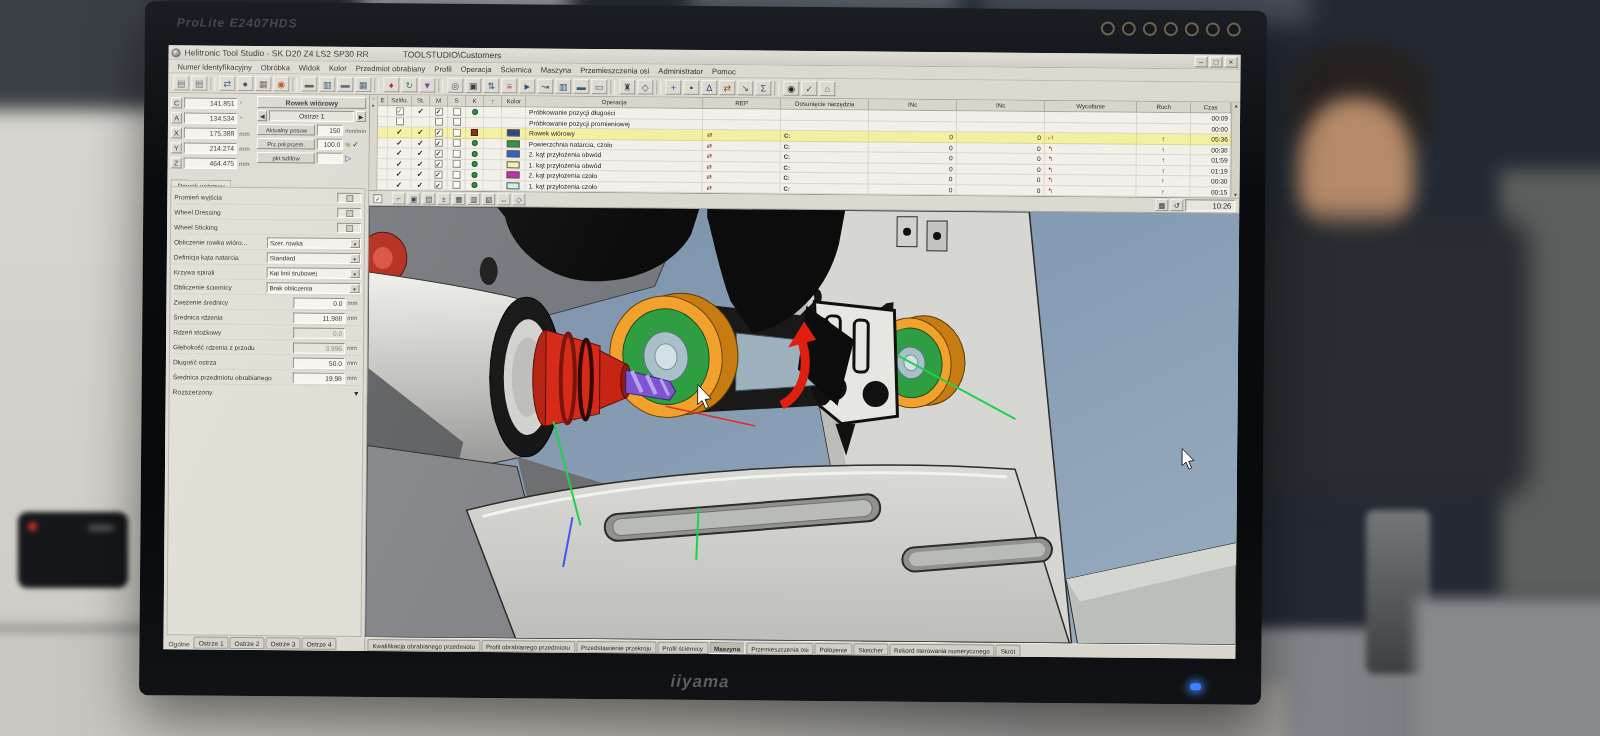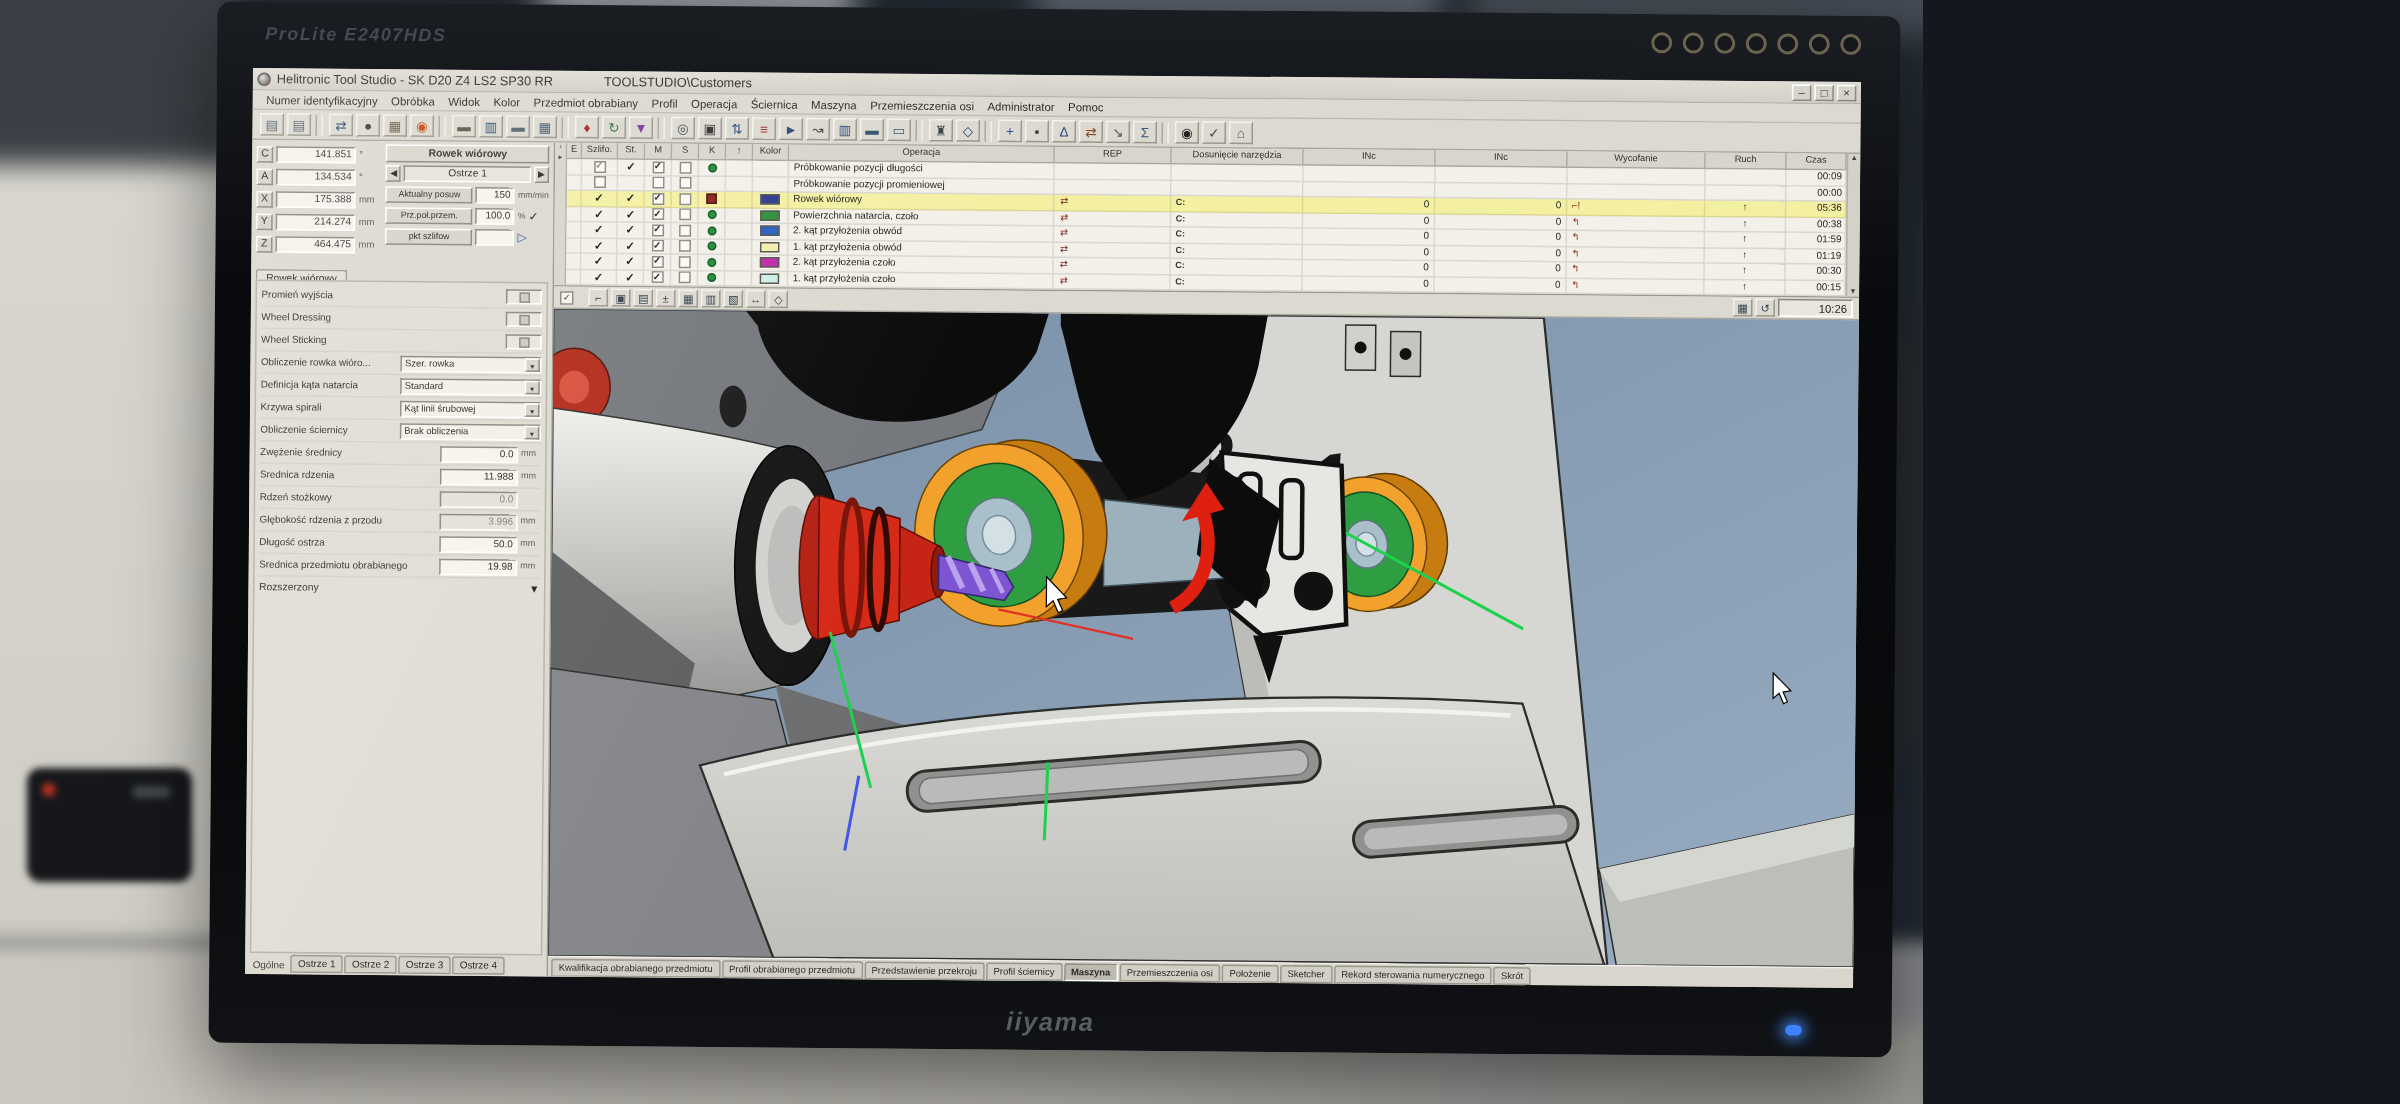--- a/index.html
+++ b/index.html
@@ -1,17 +1,17 @@
 <!DOCTYPE html>
 <html><head>
 <meta charset="utf-8">
 <style>
   html,body{margin:0;padding:0;background:#14181e;}
   *{box-sizing:border-box;font-family:"Liberation Sans",sans-serif;}
-  .scene{position:relative;width:1282px;height:736px;overflow:hidden;background:#232a33;}
+  .scene{position:relative;width:1600px;height:736px;overflow:hidden;background:#232a33;}
   .blob{position:absolute;}
   
   .b-wall{left:-50px;top:50px;width:230px;height:580px;background:linear-gradient(180deg,#d9d7d0,#cfcdc5);filter:blur(7px);}
   .b-doorway{left:-30px;top:-30px;width:190px;height:140px;background:#3b4046;filter:blur(9px);}
   .b-ceil1{left:360px;top:-28px;width:210px;height:52px;background:#8e939a;filter:blur(11px);}
   .b-ceil2{left:690px;top:-24px;width:270px;height:44px;background:#5a616a;filter:blur(11px);}
   .b-ceil3{left:980px;top:-26px;width:330px;height:50px;background:#454c55;filter:blur(11px);}
   .b-desk{left:-20px;top:628px;width:1660px;height:140px;background:linear-gradient(90deg,#ccc9c2,#b3b1aa 45%,#83858a 80%,#6c6e73);filter:blur(6px);}
   .b-remote{left:18px;top:512px;width:110px;height:76px;background:#15171a;border-radius:9px;filter:blur(2.5px);}
   .b-remote i{position:absolute;left:10px;top:10px;width:9px;height:9px;border-radius:50%;background:#c23222;}

